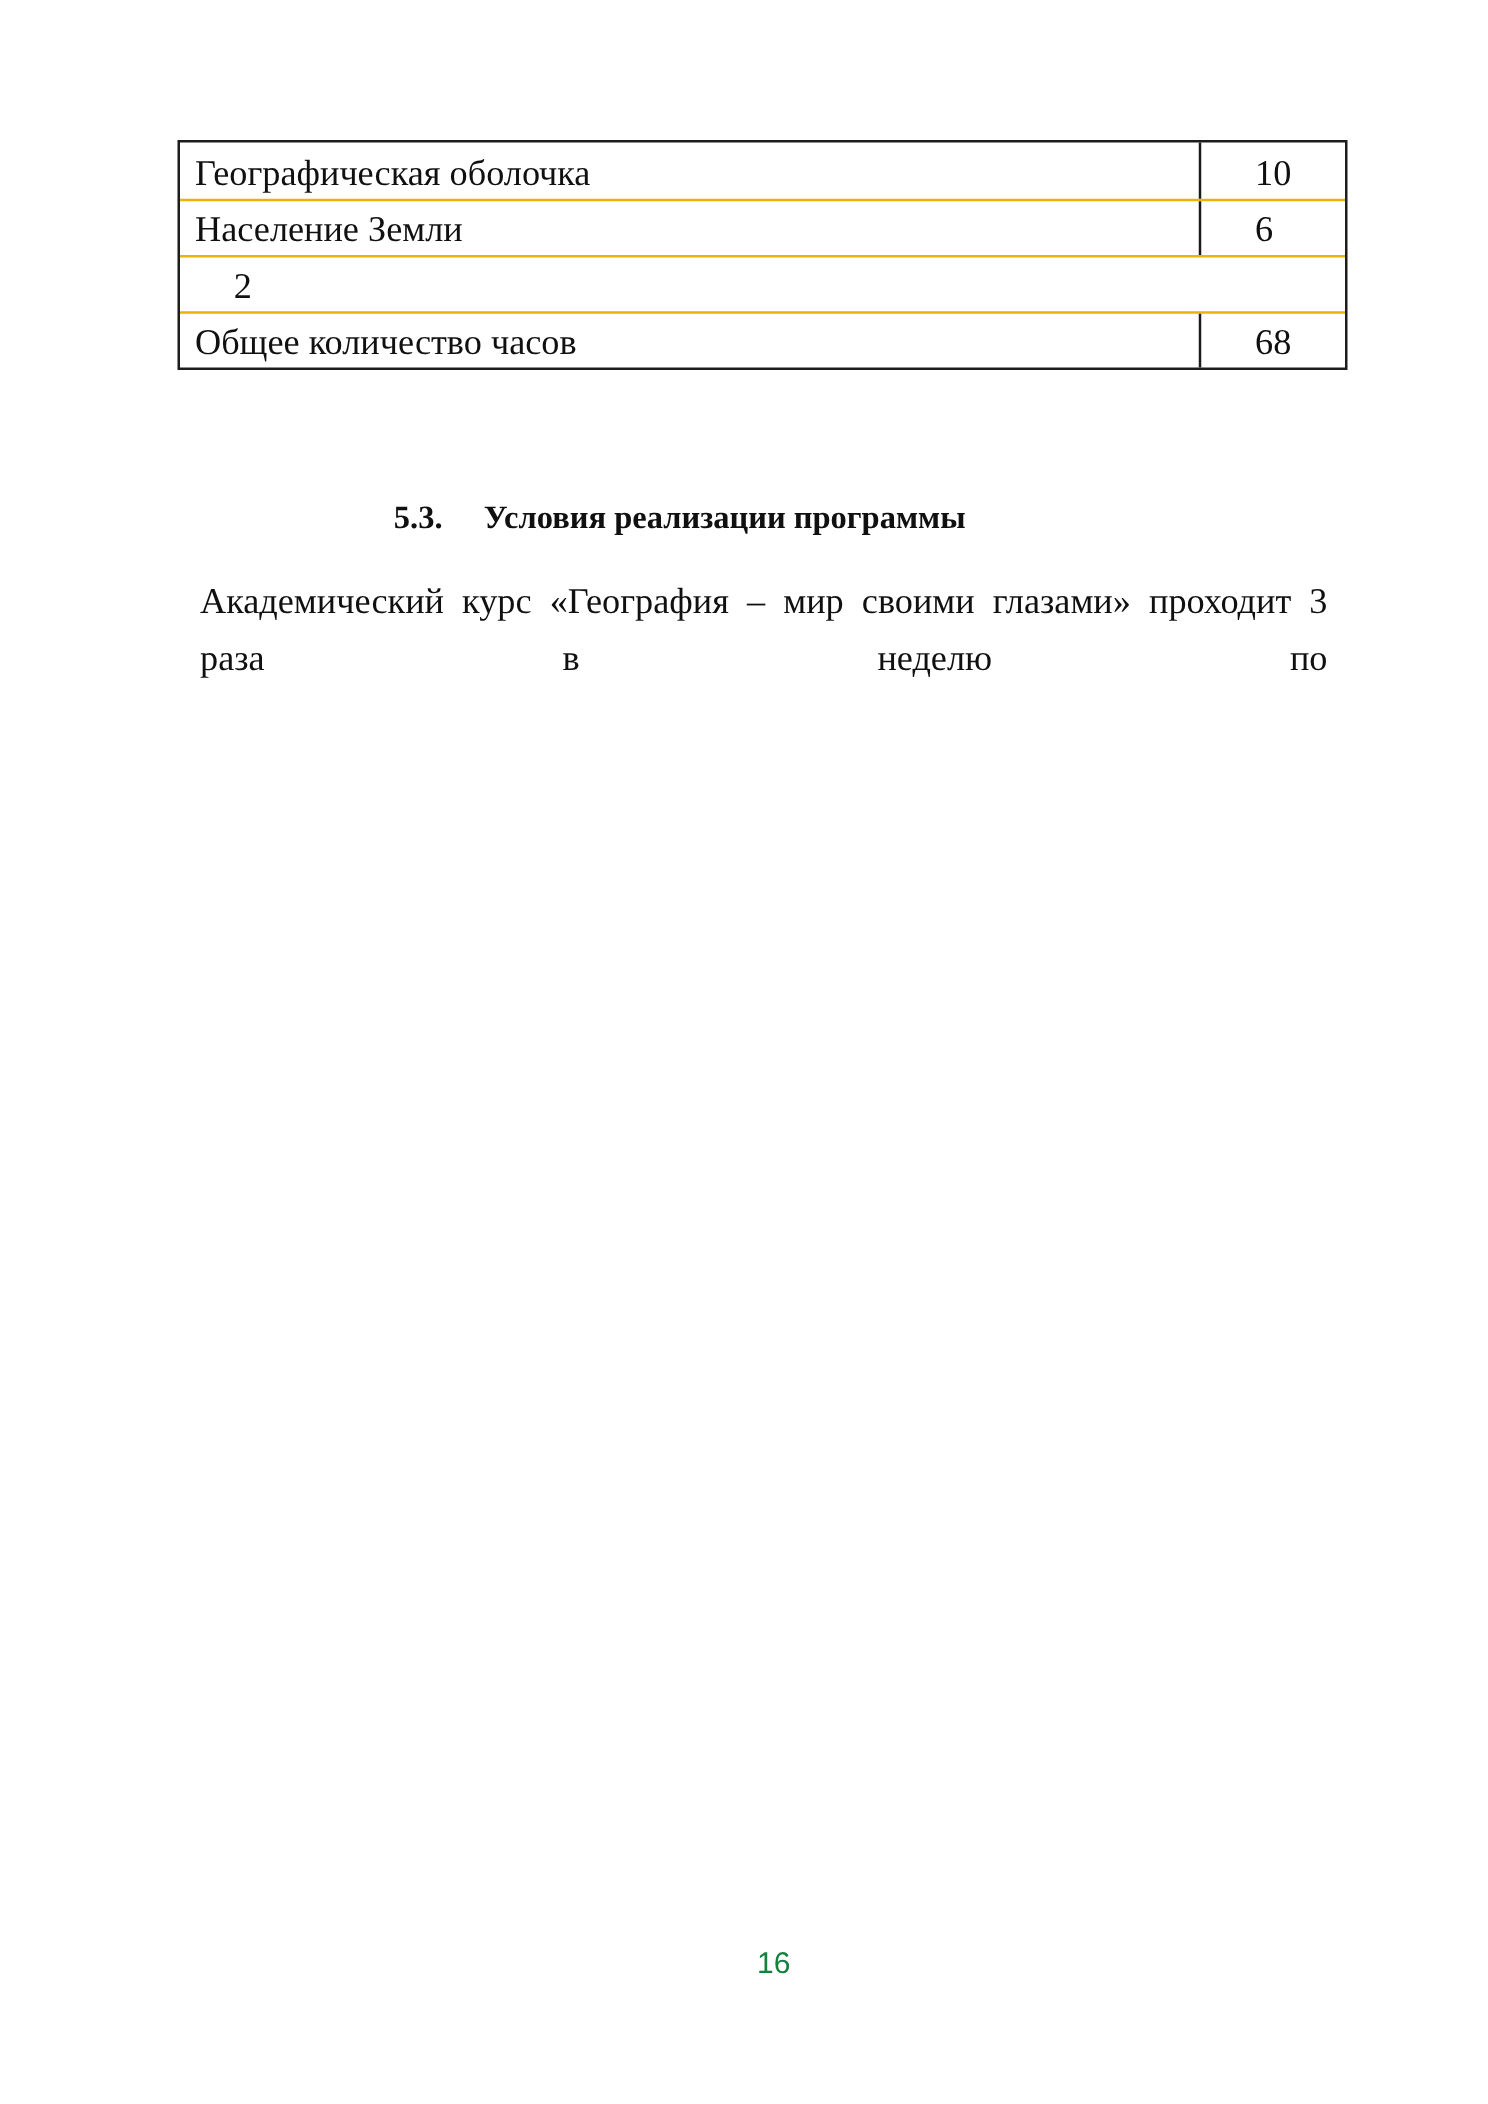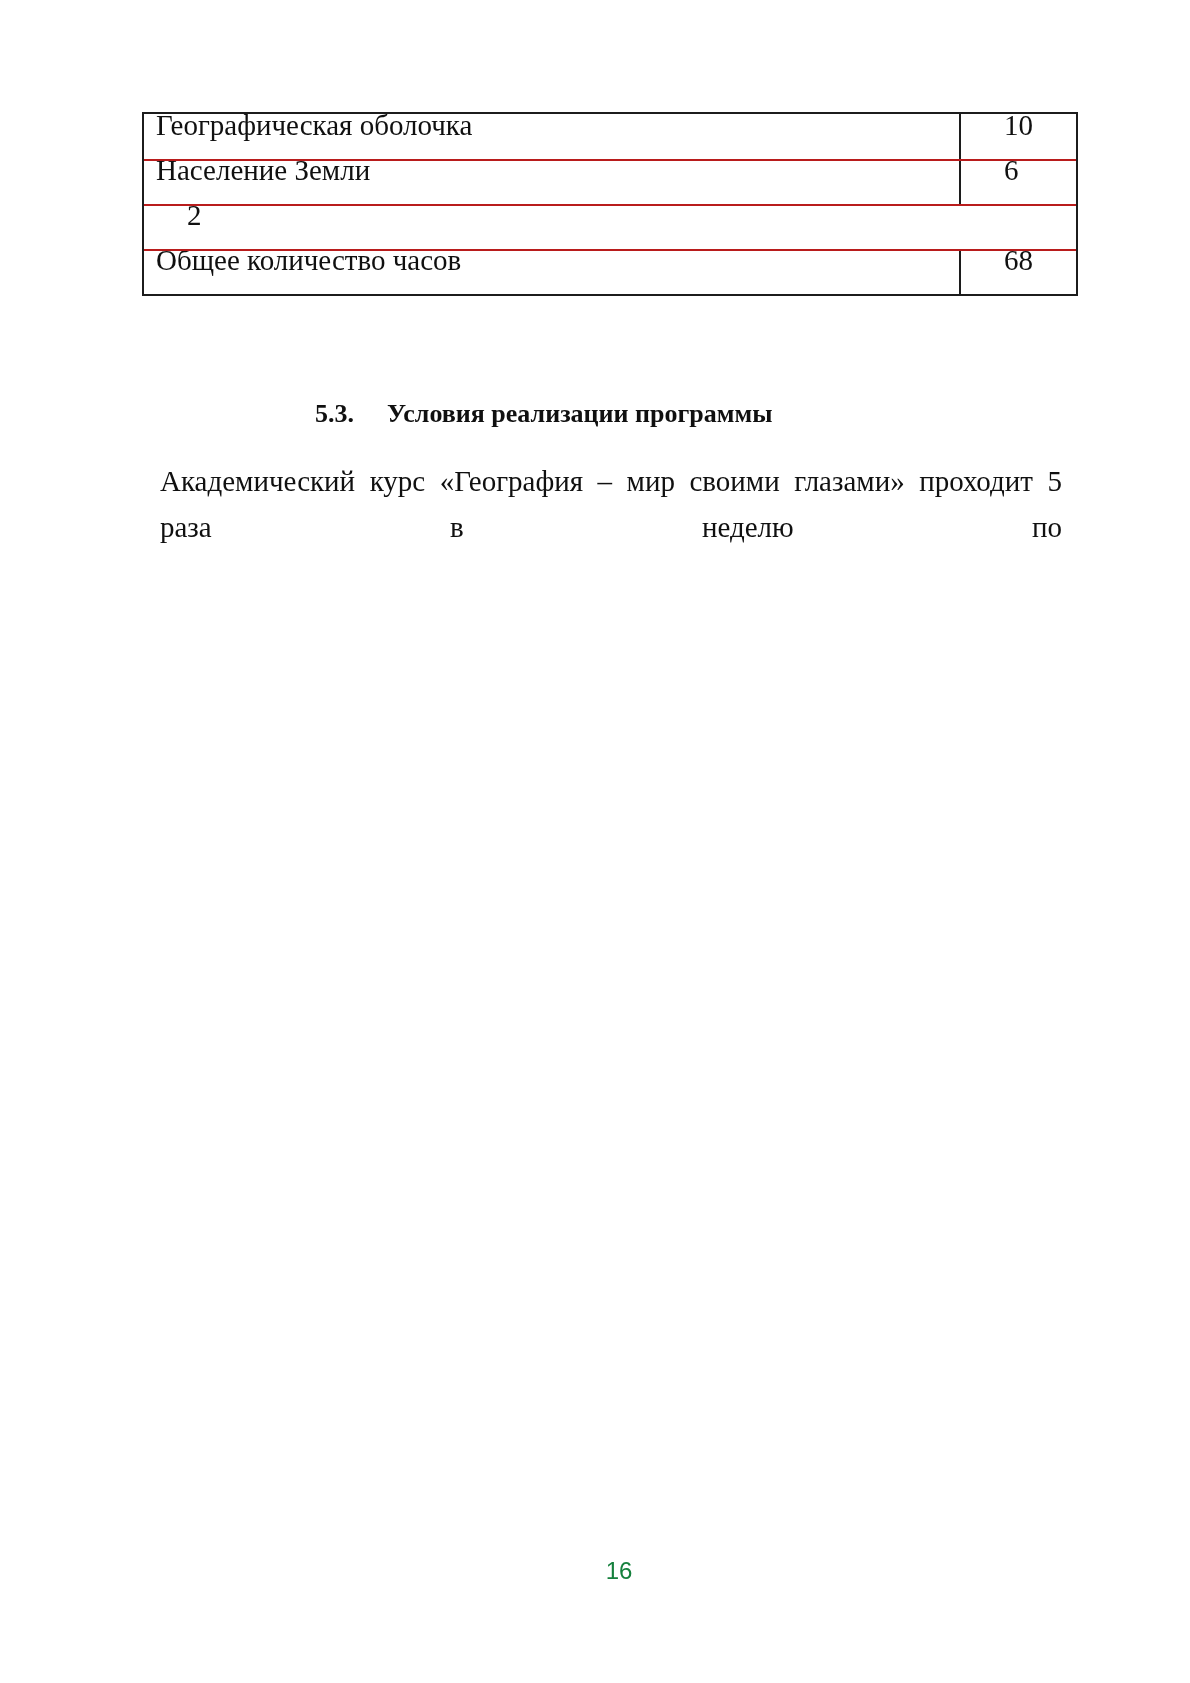--- a/index.html
+++ b/index.html
@@ -18,27 +18,27 @@
   .doc-table {
     position: absolute;
     left: 142px;
     top: 112px;
     width: 936px;
     border: 2px solid #1c1c1c;
   }
   .doc-table .trow {
     display: flex;
     height: 45px;
-    border-top: 2px solid #b91c1c;
+    border-top: 2px solid #eab308;
   }
   .doc-table .trow:first-child { border-top: none; }
   .doc-table .cell {
     display: flex;
     align-items: flex-end;
-    padding: 0 6px 19px 12px;
+    padding: 0 6px 5px 12px;
     font-size: 29px;
     line-height: 1;
     overflow: hidden;
   }
   .doc-table .cell-label {
     flex: 1 1 auto;
     border-right: 2px solid #1c1c1c;
   }
   .doc-table .cell-value {
     width: 84px;
@@ -108,18 +108,18 @@
       <div class="cell cell-label">Общее количество часов</div>
       <div class="cell cell-value">68</div>
     </div>
   </div>
 
   <div class="section-heading">
     <span class="h-num">5.3.</span><span class="h-title">Условия реализации программы</span>
   </div>
 
   <div class="body-paragraph">
-    <div class="pline justified">Академический курс «География – мир своими глазами» проходит 5 раза в неделю по</div>
+    <div class="pline justified">Академический курс «География – мир своими глазами» проходит 3 раза в неделю по</div>
   </div>
 
   <div class="page-footer">16</div>
 
 </div>
 
 </body></html>

